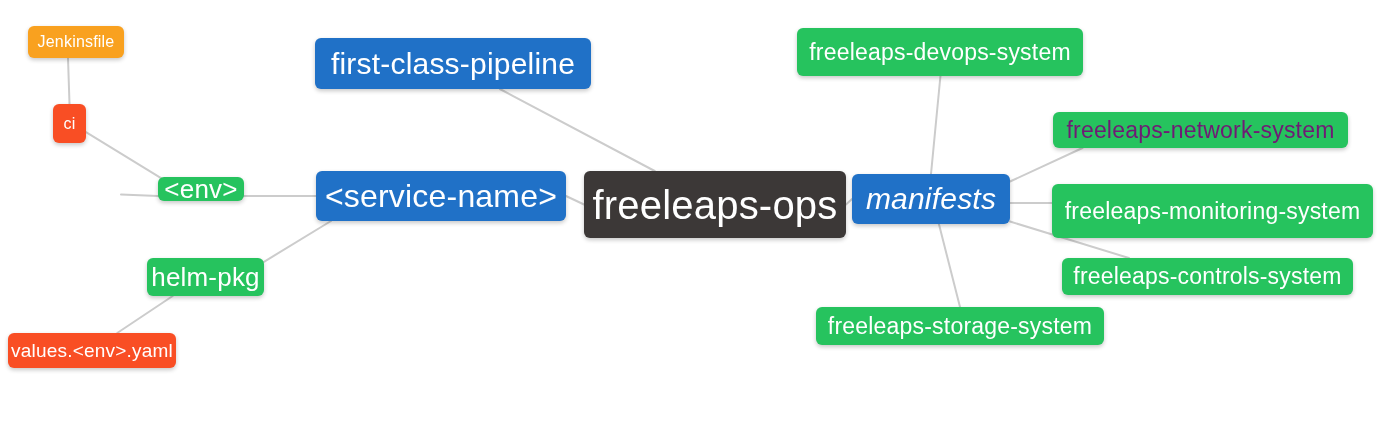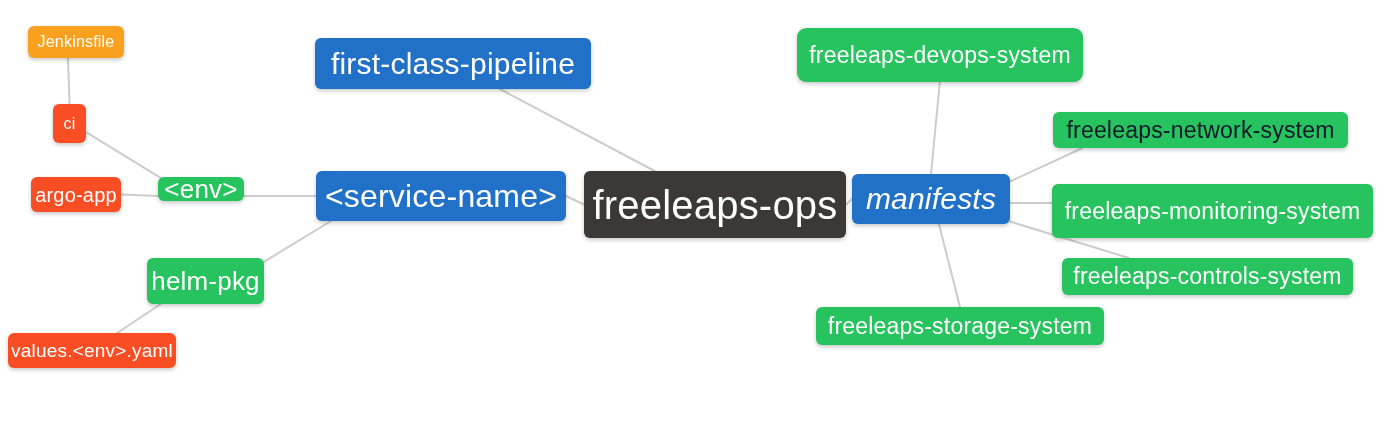--- a/index.html
+++ b/index.html
@@ -54,26 +54,25 @@
       <line x1="846.0" y1="204.5" x2="852.0" y2="199.0" stroke="#cccccc" stroke-width="2" stroke-linecap="round"></line>
       <line x1="931.0" y1="174.0" x2="941.4" y2="66.0" stroke="#cccccc" stroke-width="2" stroke-linecap="round"></line>
       <line x1="1010.0" y1="181.5" x2="1082.5" y2="148.0" stroke="#cccccc" stroke-width="2" stroke-linecap="round"></line>
       <line x1="1010.0" y1="203.0" x2="1052.0" y2="203.0" stroke="#cccccc" stroke-width="2" stroke-linecap="round"></line>
       <line x1="1010.0" y1="221.5" x2="1128.9" y2="258.0" stroke="#cccccc" stroke-width="2" stroke-linecap="round"></line>
       <line x1="938.9" y1="224.0" x2="960.0" y2="307.0" stroke="#cccccc" stroke-width="2" stroke-linecap="round"></line>
     </svg>
 
 <div class="node" style="left: 20px; top: 26px; width: 96px; height: 32px; background: rgb(249, 161, 31); font-size: 16px; color: rgb(255, 255, 255); margin-left: 8px;">Jenkinsfile</div>
     <div class="node" style="left: 53px; top: 104px; width: 33px; height: 39px; background: rgb(249, 78, 36); font-size: 16px; color: rgb(255, 255, 255);">ci</div>
-    <div class="node" style="left: 31px; top: 177px; width: 90px; height: 35px; background: rgb(249, 78, 36); font-size: 20px; color: rgb(255, 255, 255);">argo-app</div>
     <div class="node" style="left: 158px; top: 177px; width: 86px; height: 24px; background: rgb(38, 195, 94); font-size: 26px; color: rgb(255, 255, 255);">&lt;env&gt;</div>
-    <div class="node" style="left: 147px; top: 258px; width: 117px; height: 46px; background: rgb(38, 195, 94); font-size: 26px; color: rgb(255, 255, 255);">helm-pkg</div>
+    <div class="node" style="left: 147px; top: 258px; width: 117px; height: 38px; background: rgb(38, 195, 94); font-size: 26px; color: rgb(255, 255, 255);">helm-pkg</div>
     <div class="node" style="left: 8px; top: 333px; width: 168px; height: 35px; background: rgb(249, 78, 36); font-size: 19px; color: rgb(255, 255, 255);">values.&lt;env&gt;.yaml</div>
     <div class="node" style="left: 315px; top: 38px; width: 276px; height: 51px; background: rgb(32, 113, 199); font-size: 30px; color: rgb(255, 255, 255);">first-class-pipeline</div>
     <div class="node" style="left: 316px; top: 171px; width: 250px; height: 50px; background: rgb(32, 113, 199); font-size: 32px; color: rgb(255, 255, 255);">&lt;service-name&gt;</div>
     <div class="node" style="left: 584px; top: 171px; width: 262px; height: 67px; background: rgb(60, 56, 55); font-size: 40px; color: rgb(255, 255, 255);">freeleaps-ops</div>
     <div class="node" style="left: 852px; top: 174px; width: 158px; height: 50px; background: rgb(32, 113, 199); font-size: 30px; color: rgb(255, 255, 255); font-style: italic;">manifests</div>
-    <div class="node" style="left: 797px; top: 28px; width: 286px; height: 54px; background: rgb(38, 195, 94); font-size: 23px; color: rgb(255, 255, 255); border-radius: 9px;">freeleaps-devops-system</div>
-    <div class="node" style="left: 1053px; top: 112px; width: 295px; height: 36px; background: rgb(38, 195, 94); font-size: 23px; color: #0f172a;">freeleaps-network-system</div>
+    <div class="node" style="left: 797px; top: 28px; width: 286px; height: 48px; background: rgb(38, 195, 94); font-size: 23px; color: rgb(255, 255, 255);">freeleaps-devops-system</div>
+    <div class="node" style="left: 1053px; top: 112px; width: 295px; height: 36px; background: rgb(38, 195, 94); font-size: 23px; color: #701a75;">freeleaps-network-system</div>
     <div class="node" style="left: 1052px; top: 184px; width: 321px; height: 54px; background: rgb(38, 195, 94); font-size: 23px; color: rgb(255, 255, 255);">freeleaps-monitoring-system</div>
     <div class="node" style="left: 1062px; top: 258px; width: 291px; height: 37px; background: rgb(38, 195, 94); font-size: 23px; color: rgb(255, 255, 255);">freeleaps-controls-system</div>
     <div class="node" style="left: 816px; top: 307px; width: 288px; height: 38px; background: rgb(38, 195, 94); font-size: 23px; color: rgb(255, 255, 255);">freeleaps-storage-system</div>
   </div>
 
 </body></html>

